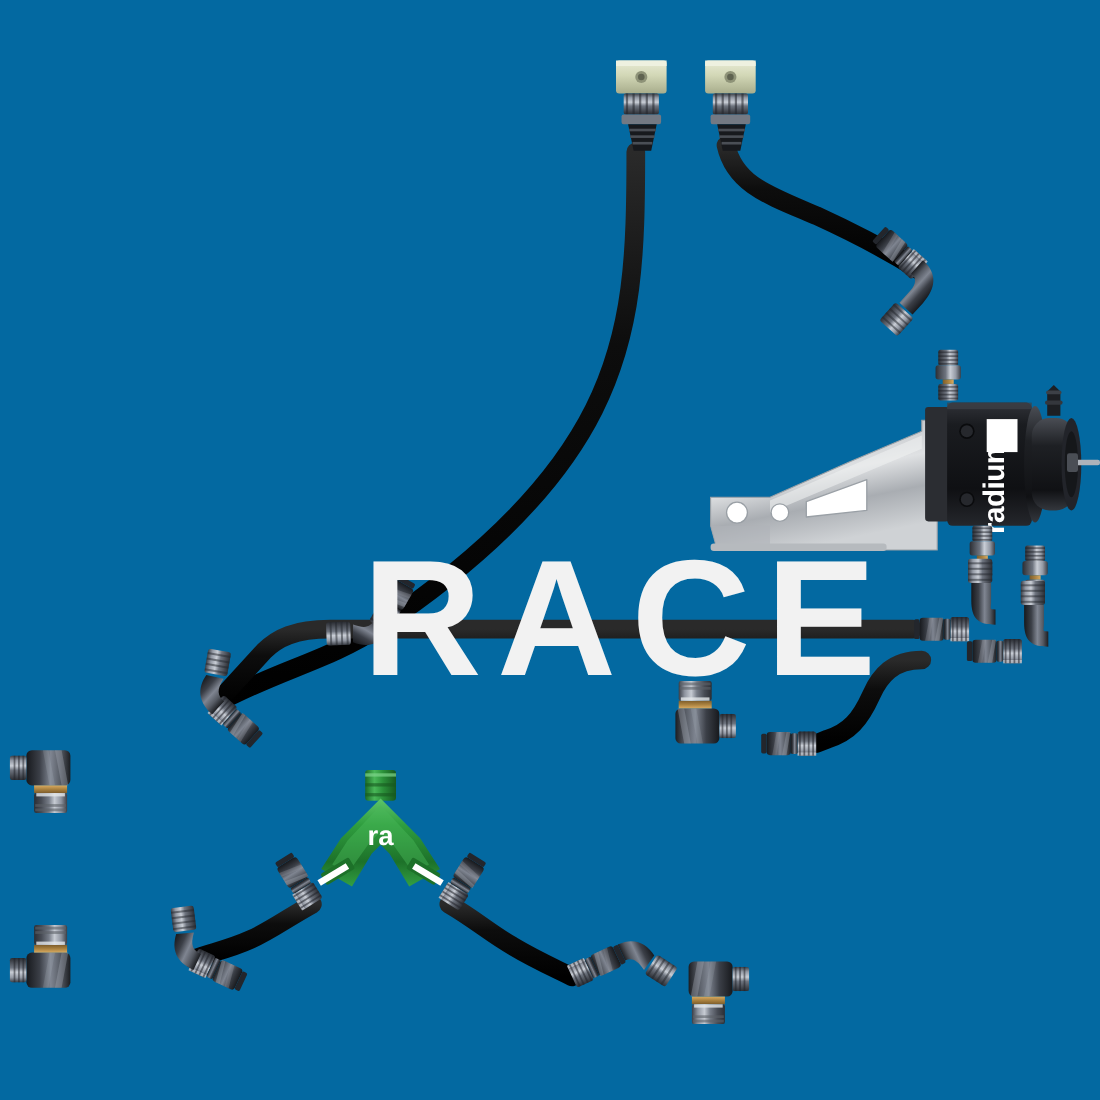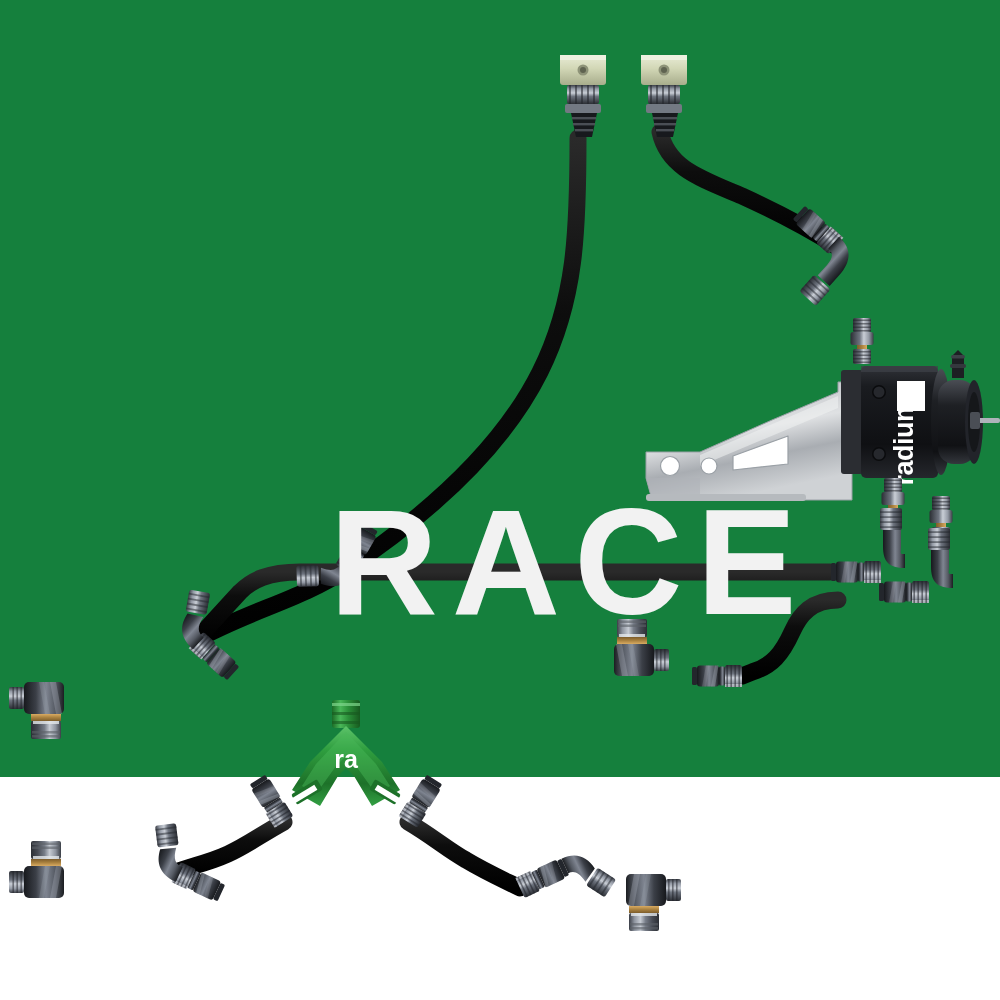--- a/index.html
+++ b/index.html
@@ -1,19 +1,19 @@
 <!DOCTYPE html>
 <html><head>
 <meta charset="utf-8">
 <title>Radium Fuel Rail Plumbing Kit</title>
 <style>
   html,body{margin:0;padding:0;background:#ffffff;}
   body{width:1000px;height:1000px;overflow:hidden;
        font-family:"Liberation Sans",sans-serif;}
-  #stage{position:relative;width:1000px;height:777px;background:#15803d;}
+  #stage{position:relative;width:1000px;height:1000px;background:#0369a1;}
   svg{display:block;}
   .wm{position:absolute;left:0;top:0;width:1000px;height:1000px;
       display:flex;align-items:center;justify-content:center;
       pointer-events:none;}
   .wm span{font-size:150px;font-weight:700;letter-spacing:14px;
            color:#f2f2f2;font-family:"Liberation Sans",sans-serif;
            transform:translate(70px,62px);}
 </style>
 </head>
 <body>

